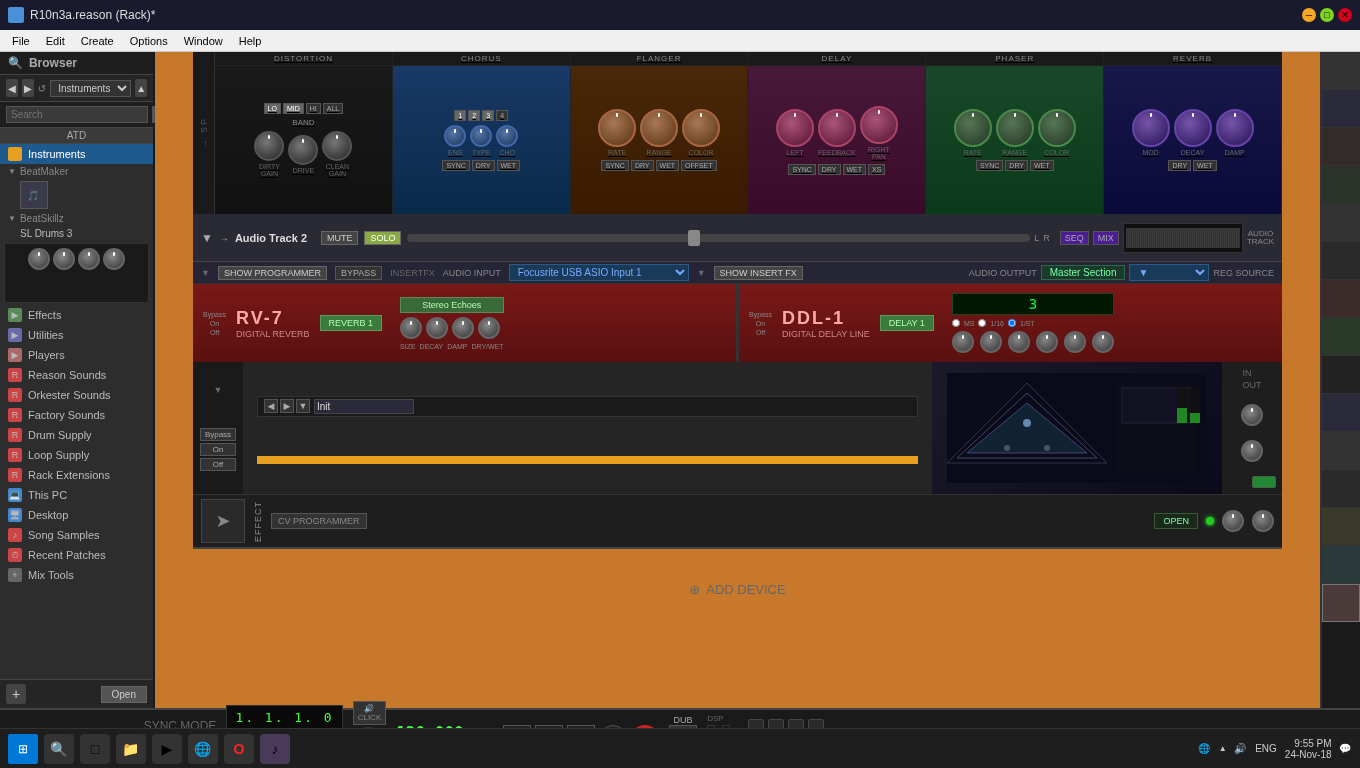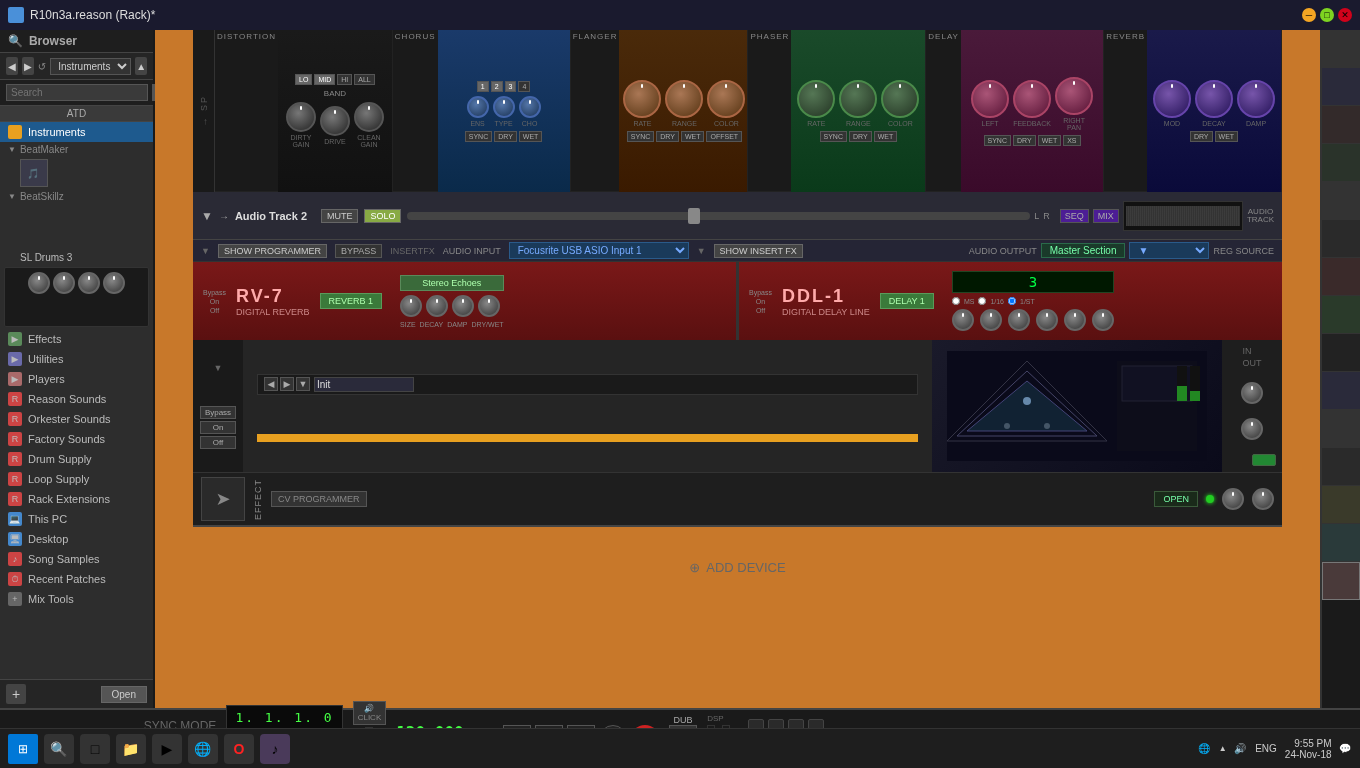--- a/index.html
+++ b/index.html
@@ -157,21 +157,21 @@
     .taskbar-right { display: flex; align-items: center; gap: 8px; color: #ccc; font-size: 10px; }
     .taskbar-time { display: flex; flex-direction: column; align-items: flex-end; }
 
     
     .right-panel {
       width: 40px; background: #1a1a1a; display: flex; flex-direction: column; overflow-y: auto;
       border-left: 2px solid #333;
     }
     .thumb { width: 38px; height: 38px; background: #2a2a2a; border-bottom: 1px solid #333; cursor: pointer; }
     .fx-unit {
-      flex: 1; border-right: 1px solid #222; display: flex; flex-direction: row; overflow: hidden;
+      flex: 1; border-right: 1px solid #222; display: flex; flex-direction: column; overflow: hidden; text-decoration: underline;
     }
     .fx-unit-title {
       background: #1a1a1a; color: #888; font-size: 8px; text-align: center; padding: 2px;
       text-transform: uppercase; letter-spacing: 1px; border-bottom: 1px solid #222;
     }
     .fx-unit-body { flex: 1; display: flex; flex-direction: column; align-items: center; justify-content: center; padding: 4px; gap: 4px; }
     .fx-row-knobs { display: flex; gap: 4px; align-items: center; }
     .fx-button-row { display: flex; gap: 2px; }
     .fx-mini-btn { background: #333; border: 1px solid #555; color: #aaa; font-size: 7px; padding: 1px 3px; cursor: pointer; }
     .fx-mini-btn.active { background: #666; color: #fff; }
@@ -252,20 +252,28 @@
       <div class="titlebar-icon"></div>
       <span class="titlebar-title">R10n3a.reason (Rack)*</span>
     </div>
     <div class="titlebar-controls">
       <div class="titlebar-btn min">─</div>
       <div class="titlebar-btn max">□</div>
       <div class="titlebar-btn close">✕</div>
     </div>
   </div>
 
+  <div class="menubar">
+    <span class="menubar-item">File</span>
+    <span class="menubar-item">Edit</span>
+    <span class="menubar-item">Create</span>
+    <span class="menubar-item">Options</span>
+    <span class="menubar-item">Window</span>
+    <span class="menubar-item">Help</span>
+  </div>
 
   <div class="content-row">
 
     <div class="sidebar">
       <div class="sidebar-header">
         <span>🔍</span>
         <span>Browser</span>
       </div>
       <div class="sidebar-nav">
         <button class="nav-btn">◀</button>
@@ -297,21 +305,21 @@
         <div style="padding: 2px 20px; display:flex; align-items:center; gap:6px;">
           <div style="width:28px;height:28px;background:#3a3a4a;border:1px solid #555;display:flex;align-items:center;justify-content:center;">
             <span style="color:#aaa;font-size:10px;">🎵</span>
           </div>
         </div>
 
         <div class="sidebar-category">
           <span class="cat-arrow">▼</span>
           <span>BeatSkillz</span>
         </div>
-        <div style="padding: 2px 20px; color:#bbb; font-size:10px;margin-top:46px;">
+        <div style="padding: 2px 20px; color:#bbb; font-size:10px;">
           <span>SL Drums 3</span>
         </div>
 
         <div style="margin: 2px 4px; height:60px; background:#1a1a1a; border:1px solid #333; border-radius:2px; position:relative;">
           <div style="display:flex; flex-direction:column; gap:2px; padding:4px;">
             <div style="display:flex; gap:3px; justify-content:center;">
               <div class="knob knob-sm"></div>
               <div class="knob knob-sm"></div>
               <div class="knob knob-sm"></div>
               <div class="knob knob-sm"></div>
@@ -469,45 +477,20 @@
               </div>
               <div class="fx-button-row">
                 <button class="fx-mini-btn">SYNC</button>
                 <button class="fx-mini-btn">DRY</button>
                 <button class="fx-mini-btn">WET</button>
                 <button class="fx-mini-btn">OFFSET</button>
               </div>
             </div>
           </div>
 
-          <div class="fx-unit phaser-bg">
-            <div class="fx-unit-title">PHASER</div>
-            <div class="fx-unit-body">
-              <div class="fx-row-knobs">
-                <div class="knob-col">
-                  <div class="knob knob-lg knob-phaser"></div>
-                  <span class="knob-label">RATE</span>
-                </div>
-                <div class="knob-col">
-                  <div class="knob knob-lg knob-phaser"></div>
-                  <span class="knob-label">RANGE</span>
-                </div>
-                <div class="knob-col">
-                  <div class="knob knob-lg knob-phaser"></div>
-                  <span class="knob-label">COLOR</span>
-                </div>
-              </div>
-              <div class="fx-button-row">
-                <button class="fx-mini-btn">SYNC</button>
-                <button class="fx-mini-btn">DRY</button>
-                <button class="fx-mini-btn">WET</button>
-              </div>
-            </div>
-          </div>
-
           <div class="fx-unit delay-bg">
             <div class="fx-unit-title">DELAY</div>
             <div class="fx-unit-body">
               <div class="fx-row-knobs">
                 <div class="knob-col">
                   <div class="knob knob-lg knob-delay"></div>
                   <span class="knob-label">LEFT</span>
                 </div>
                 <div class="knob-col">
                   <div class="knob knob-lg knob-delay"></div>
@@ -516,20 +499,45 @@
                 <div class="knob-col">
                   <div class="knob knob-lg knob-delay"></div>
                   <span class="knob-label">RIGHT<br>PAN</span>
                 </div>
               </div>
               <div class="fx-button-row">
                 <button class="fx-mini-btn">SYNC</button>
                 <button class="fx-mini-btn">DRY</button>
                 <button class="fx-mini-btn">WET</button>
                 <button class="fx-mini-btn">XS</button>
+              </div>
+            </div>
+          </div>
+
+          <div class="fx-unit phaser-bg">
+            <div class="fx-unit-title">PHASER</div>
+            <div class="fx-unit-body">
+              <div class="fx-row-knobs">
+                <div class="knob-col">
+                  <div class="knob knob-lg knob-phaser"></div>
+                  <span class="knob-label">RATE</span>
+                </div>
+                <div class="knob-col">
+                  <div class="knob knob-lg knob-phaser"></div>
+                  <span class="knob-label">RANGE</span>
+                </div>
+                <div class="knob-col">
+                  <div class="knob knob-lg knob-phaser"></div>
+                  <span class="knob-label">COLOR</span>
+                </div>
+              </div>
+              <div class="fx-button-row">
+                <button class="fx-mini-btn">SYNC</button>
+                <button class="fx-mini-btn">DRY</button>
+                <button class="fx-mini-btn">WET</button>
               </div>
             </div>
           </div>
 
           <div class="fx-unit reverb-bg">
             <div class="fx-unit-title">REVERB</div>
             <div class="fx-unit-body">
               <div class="fx-row-knobs">
                 <div class="knob-col">
                   <div class="knob knob-lg knob-reverb"></div>

